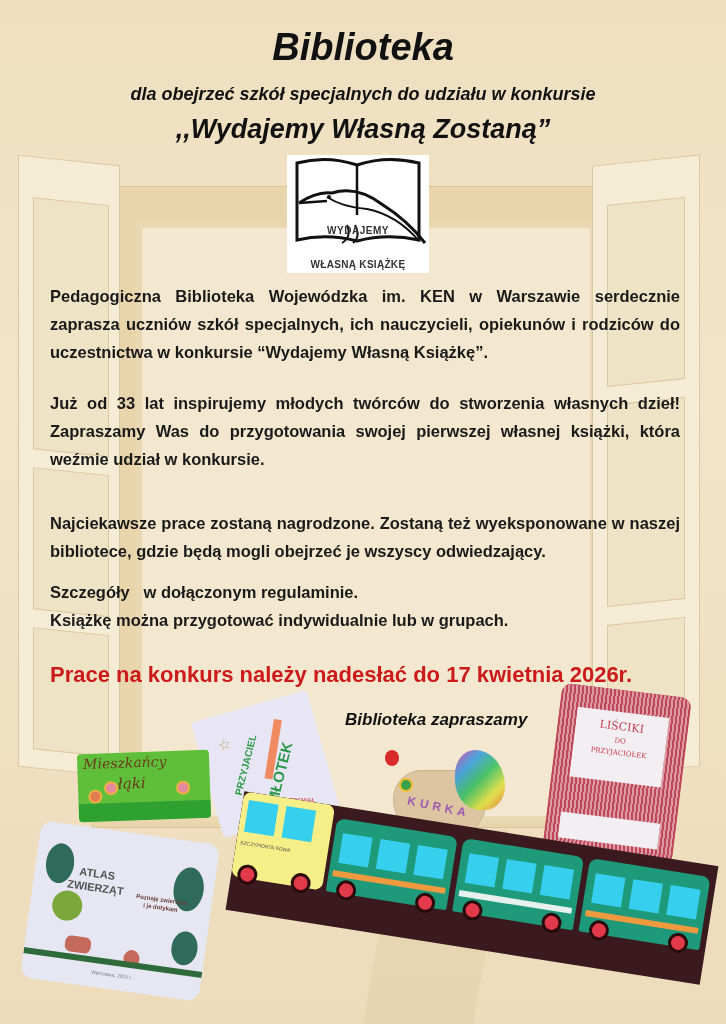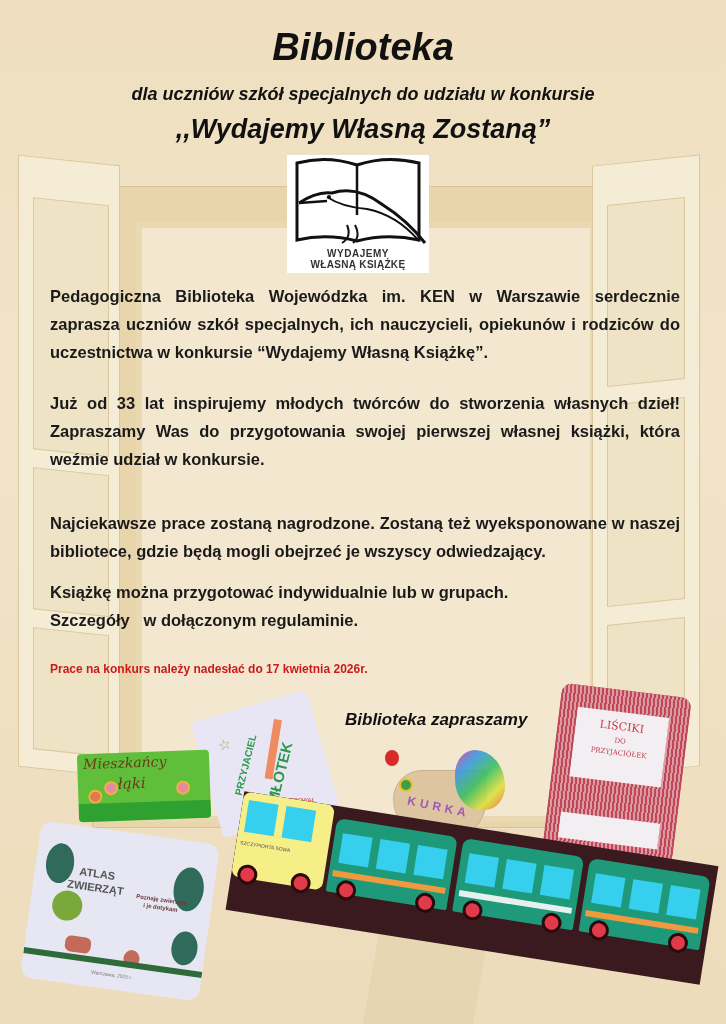--- a/index.html
+++ b/index.html
@@ -24,33 +24,33 @@
     background:rgba(220,200,160,0.35); transform:skewX(-10deg); }
 
   .title { position:absolute; left:0; right:0; top:26px; text-align:center;
     font-size:38px; font-weight:bold; font-style:italic; color:#111; }
   .subtitle { position:absolute; left:0; right:0; top:84px; text-align:center;
     font-size:18px; font-weight:bold; font-style:italic; color:#111; }
   .contest { position:absolute; left:0; right:0; top:114px; text-align:center;
     font-size:27px; font-weight:bold; font-style:italic; color:#111; }
 
   .logo { position:absolute; left:287px; top:155px; width:142px; height:118px; background:#fff;
-    display:flex; flex-direction:column; align-items:center; justify-content:flex-end; }
+    display:flex; flex-direction:column; align-items:center; justify-content:flex-end;gap:23px; }
   .logo svg { position:absolute; left:0; top:0; }
   .logo-line1 { font-size:10px; font-weight:bold; color:#333; letter-spacing:0.5px; position:relative; z-index:1; line-height:11px; }
   .logo-line2 { font-size:10px; font-weight:bold; color:#333; letter-spacing:0.3px; position:relative; z-index:1; line-height:12px; margin-bottom:2px; }
 
   .body-text { position:absolute; left:50px; width:630px; font-size:16.5px; font-weight:bold;
     color:#1a1a1a; line-height:28px; }
   .justify { text-align:justify; text-align-last:left; }
   .p1 { top:282px; }
   .p2 { top:389px; }
   .p3 { top:509px; }
   .p4 { top:578px; }
-  .deadline { position:absolute; left:50px; top:662px; font-size:12px; font-weight:bold; color:#cc1a1a; }
+  .deadline { position:absolute; left:50px; top:662px; font-size:22px; font-weight:bold; color:#cc1a1a; }
   .closing { position:absolute; left:345px; top:710px; font-size:17px; font-weight:bold; font-style:italic; color:#111; }
 
   
   .book { position:absolute; border-radius:4px; overflow:hidden; }
   .b-meadow { left:78px; top:752px; width:132px; height:68px; background:#5fbf3a; transform:rotate(-2deg); }
   .b-meadow .t { position:absolute; left:6px; top:2px; font-family:"DejaVu Serif", serif; font-style:italic; font-size:14px; color:#6b3a1a; }
   .b-meadow .t2 { position:absolute; left:40px; top:22px; font-family:"DejaVu Serif", serif; font-style:italic; font-size:15px; color:#6b3a1a; }
   .b-meadow .grass { position:absolute; left:0; right:0; bottom:0; height:18px; background:#2fa130; }
   .b-meadow .fl { position:absolute; width:10px; height:10px; border-radius:50%; background:#e07a50; border:2px solid #f0b040; }
 
@@ -89,43 +89,43 @@
   <div class="pane" style="top:470px;height:120px;"></div>
 </div>
 <div class="sash-right">
   <div class="pane" style="top:40px;height:180px;"></div>
   <div class="pane" style="top:240px;height:200px;"></div>
   <div class="pane" style="top:460px;height:130px;"></div>
 </div>
 <div class="floor-shadow"></div>
 
 <div class="title">Biblioteka</div>
-<div class="subtitle">dla uczniów szkół specjalnych do udziału w konkursie</div>
+<div class="subtitle">dla obejrzeć szkół specjalnych do udziału w konkursie</div>
 <div class="contest">,,Wydajemy Własną Zostaną”</div>
 
 <div class="logo">
   <svg width="142" height="95" viewBox="0 0 142 95">
     <path d="M10 8 Q40 0 70 10 Q100 0 132 8 L132 85 Q100 78 70 86 Q40 78 10 85 Z" fill="none" stroke="#111" stroke-width="3"></path>
     <line x1="70" y1="10" x2="70" y2="60" stroke="#111" stroke-width="2.5"></line>
     <path d="M12 48 Q30 36 45 38 Q70 30 96 50 Q120 65 138 88" fill="none" stroke="#111" stroke-width="3"></path>
     <path d="M12 48 L40 46" stroke="#111" stroke-width="2.5"></path>
     <path d="M40 42 Q55 52 80 54 Q110 60 132 86" fill="none" stroke="#111" stroke-width="2"></path>
     <circle cx="42" cy="42" r="2" fill="#111"></circle>
     <path d="M60 70 Q65 82 55 88 M68 70 Q74 82 66 88" fill="none" stroke="#111" stroke-width="2"></path>
   </svg>
   <div class="logo-line1">WYDAJEMY</div>
   <div class="logo-line2">WŁASNĄ KSIĄŻKĘ</div>
 </div>
 
 <div class="body-text justify p1">Pedagogiczna Biblioteka Wojewódzka im. KEN w Warszawie serdecznie zaprasza uczniów szkół specjalnych, ich nauczycieli, opiekunów i rodziców do uczestnictwa w konkursie “Wydajemy Własną Książkę”.</div>
 <div class="body-text justify p2">Już od 33 lat inspirujemy młodych twórców do stworzenia własnych dzieł! Zapraszamy Was do przygotowania swojej pierwszej własnej książki, która weźmie udział w konkursie.</div>
 <div class="body-text justify p3">Najciekawsze prace zostaną nagrodzone. Zostaną też wyeksponowane w naszej bibliotece, gdzie będą mogli obejrzeć je wszyscy odwiedzający.</div>
 <div class="body-text p4">
+  <div style="white-space:pre;">Szczegóły   w dołączonym regulaminie.</div>
   <div>Książkę można przygotować indywidualnie lub w grupach.</div>
-  <div style="white-space:pre;">Szczegóły   w dołączonym regulaminie.</div>
 </div>
 <div class="deadline">Prace na konkurs należy nadesłać do 17 kwietnia 2026r.</div>
 <div class="closing">Biblioteka zapraszamy</div>
 
 <div class="book b-cards">
   <div class="weave"></div>
   <div class="label">
     <div style="font-size:11px;margin-top:8px;">LIŚCIKI</div>
     <div style="font-size:7px;margin-top:4px;">DO</div>
     <div style="font-size:7px;margin-top:4px;">PRZYJACIÓŁEK</div>

